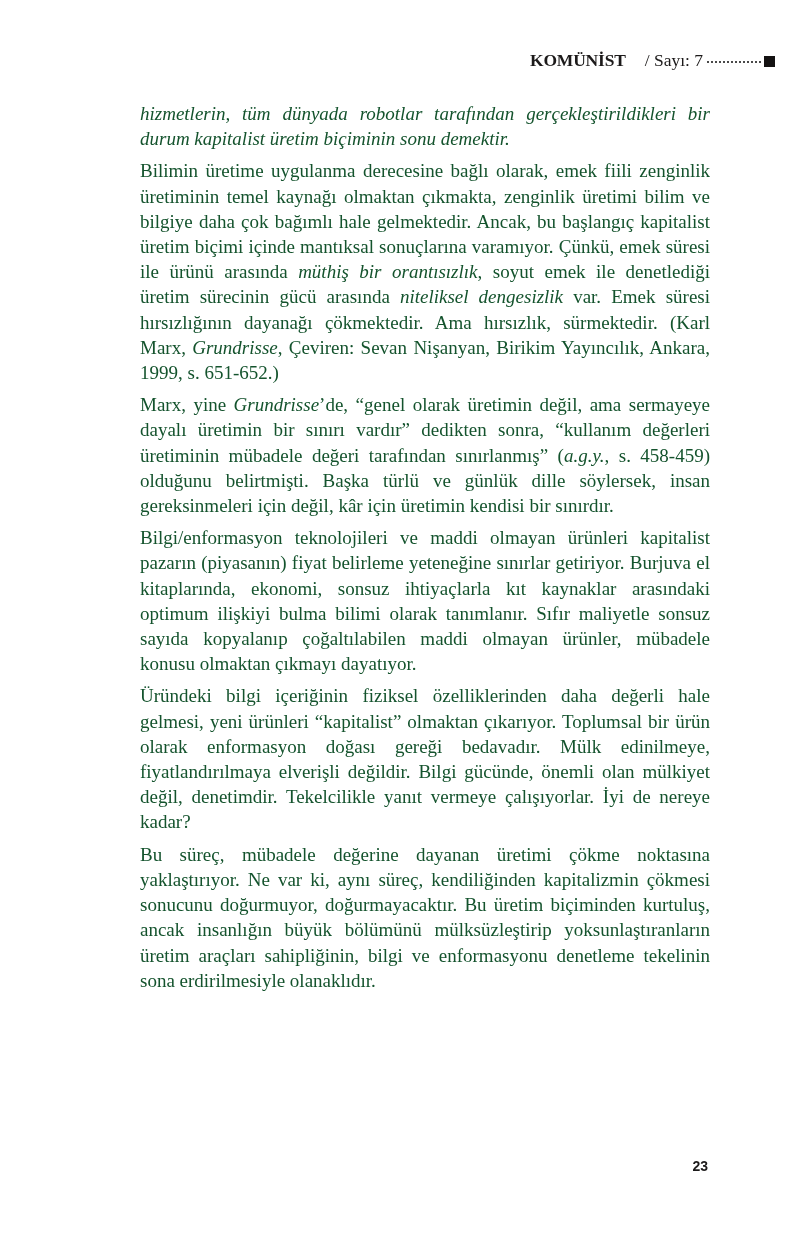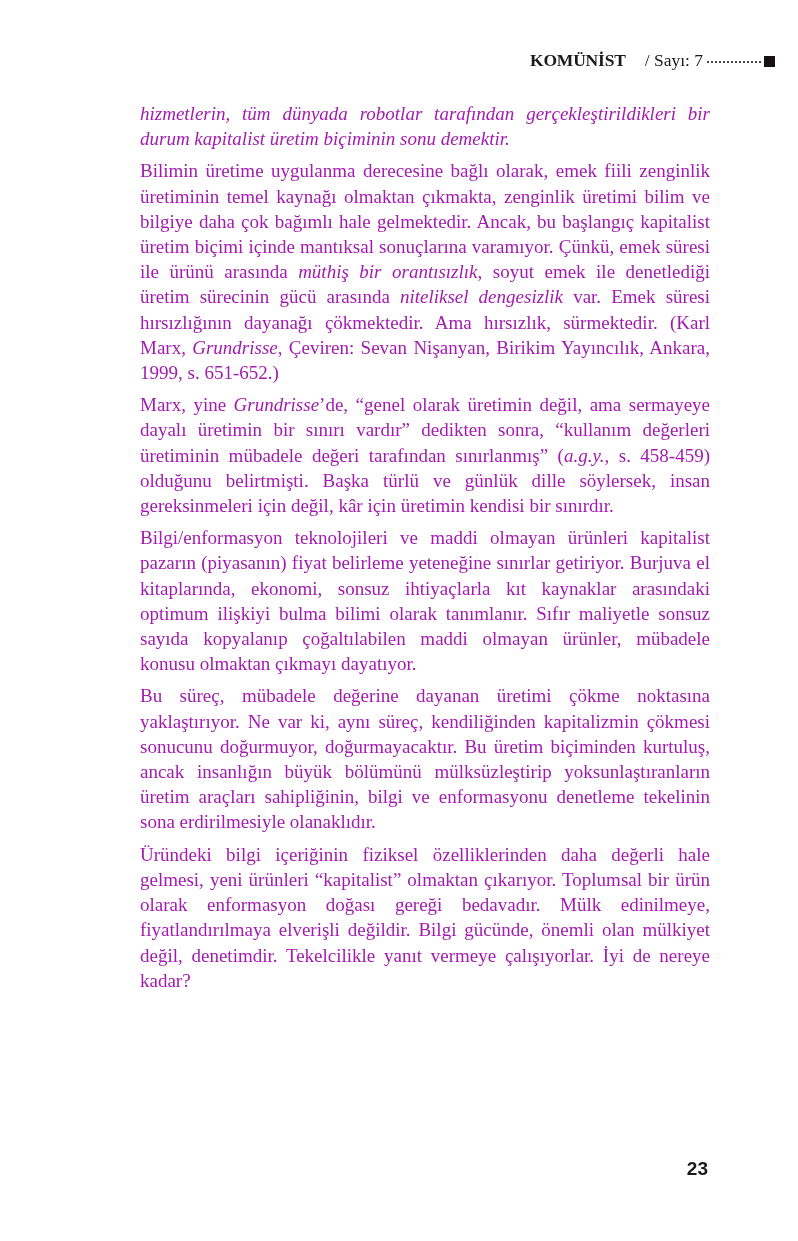--- a/index.html
+++ b/index.html
@@ -55,52 +55,52 @@
     left: 140px;
     top: 101px;
     width: 570px;
   }
   .body p {
     margin: 0 0 7px 0;
     font-size: 19px;
     line-height: 25.2px;
     text-align: justify;
     text-justify: inter-word;
-    color: #a21caf;
+    color: #14532d;
   }
   .body p em {
     font-style: italic;
   }
   
   .footer {
     position: absolute;
     top: 1158px;
     right: 90px;
     font-family: "Liberation Sans", "DejaVu Sans", sans-serif;
     font-weight: bold;
-    font-size: 19px;
+    font-size: 14px;
     color: #1c1a1a;
   }
 </style>
 </head>
 <body>
 
 <div class="page">
 
   <div class="header">
     <span class="mag">KOMÜNİST</span>
     <span class="issue">/ Sayı: 7</span>
     <span class="leader"></span>
     <span class="sq"></span>
   </div>
 
   <main class="body">
       <p><em>hizmetlerin, tüm dünyada robotlar tarafından gerçekleştirildikleri bir durum kapitalist üretim biçiminin sonu demektir.</em></p>
       <p><span>Bilimin üretime uygulanma derecesine bağlı olarak, emek fiili zenginlik üretiminin temel kaynağı olmaktan çıkmakta, zenginlik üretimi bilim ve bilgiye daha çok bağımlı hale gelmektedir. Ancak, bu başlangıç kapitalist üretim biçimi içinde mantıksal sonuçlarına varamıyor. Çünkü, emek süresi ile ürünü arasında </span><em>müthiş bir orantısızlık</em><span>, soyut emek ile denetlediği üretim sürecinin gücü arasında </span><em>niteliksel dengesizlik</em><span> var. Emek süresi hırsızlığının dayanağı çökmektedir. Ama hırsızlık, sürmektedir. (Karl Marx, </span><em>Grundrisse</em><span>, Çeviren: Sevan Nişanyan, Birikim Yayıncılık, Ankara, 1999, s. 651-652.)</span></p>
       <p><span>Marx, yine </span><em>Grundrisse</em><span>’de, “genel olarak üretimin değil, ama sermayeye dayalı üretimin bir sınırı vardır” dedikten sonra, “kullanım değerleri üretiminin mübadele değeri tarafından sınırlanmış” (</span><em>a.g.y.</em><span>, s. 458-459) olduğunu belirtmişti. Başka türlü ve günlük dille söylersek, insan gereksinmeleri için değil, kâr için üretimin kendisi bir sınırdır.</span></p>
       <p><span>Bilgi/enformasyon teknolojileri ve maddi olmayan ürünleri kapitalist pazarın (piyasanın) fiyat belirleme yeteneğine sınırlar getiriyor. Burjuva el kitaplarında, ekonomi, sonsuz ihtiyaçlarla kıt kaynaklar arasındaki optimum ilişkiyi bulma bilimi olarak tanımlanır. Sıfır maliyetle sonsuz sayıda kopyalanıp çoğaltılabilen maddi olmayan ürünler, mübadele konusu olmaktan çıkmayı dayatıyor.</span></p>
+      <p><span>Üründeki bilgi içeriğinin fiziksel özelliklerinden daha değerli hale gelmesi, yeni ürünleri “kapitalist” olmaktan çıkarıyor. Toplumsal bir ürün olarak enformasyon doğası gereği bedavadır. Mülk edinilmeye, fiyatlandırılmaya elverişli değildir. Bilgi gücünde, önemli olan mülkiyet değil, denetimdir. Tekelcilikle yanıt vermeye çalışıyorlar. İyi de nereye kadar?</span></p>
       <p><span>Bu süreç, mübadele değerine dayanan üretimi çökme noktasına yaklaştırıyor. Ne var ki, aynı süreç, kendiliğinden kapitalizmin çökmesi sonucunu doğurmuyor, doğurmayacaktır. Bu üretim biçiminden kurtuluş, ancak insanlığın büyük bölümünü mülksüzleştirip yoksunlaştıranların üretim araçları sahipliğinin, bilgi ve enformasyonu denetleme tekelinin sona erdirilmesiyle olanaklıdır.</span></p>
-      <p><span>Üründeki bilgi içeriğinin fiziksel özelliklerinden daha değerli hale gelmesi, yeni ürünleri “kapitalist” olmaktan çıkarıyor. Toplumsal bir ürün olarak enformasyon doğası gereği bedavadır. Mülk edinilmeye, fiyatlandırılmaya elverişli değildir. Bilgi gücünde, önemli olan mülkiyet değil, denetimdir. Tekelcilikle yanıt vermeye çalışıyorlar. İyi de nereye kadar?</span></p>
     </main>
 
   <div class="footer">23</div>
 
 </div>
 
 </body></html>

